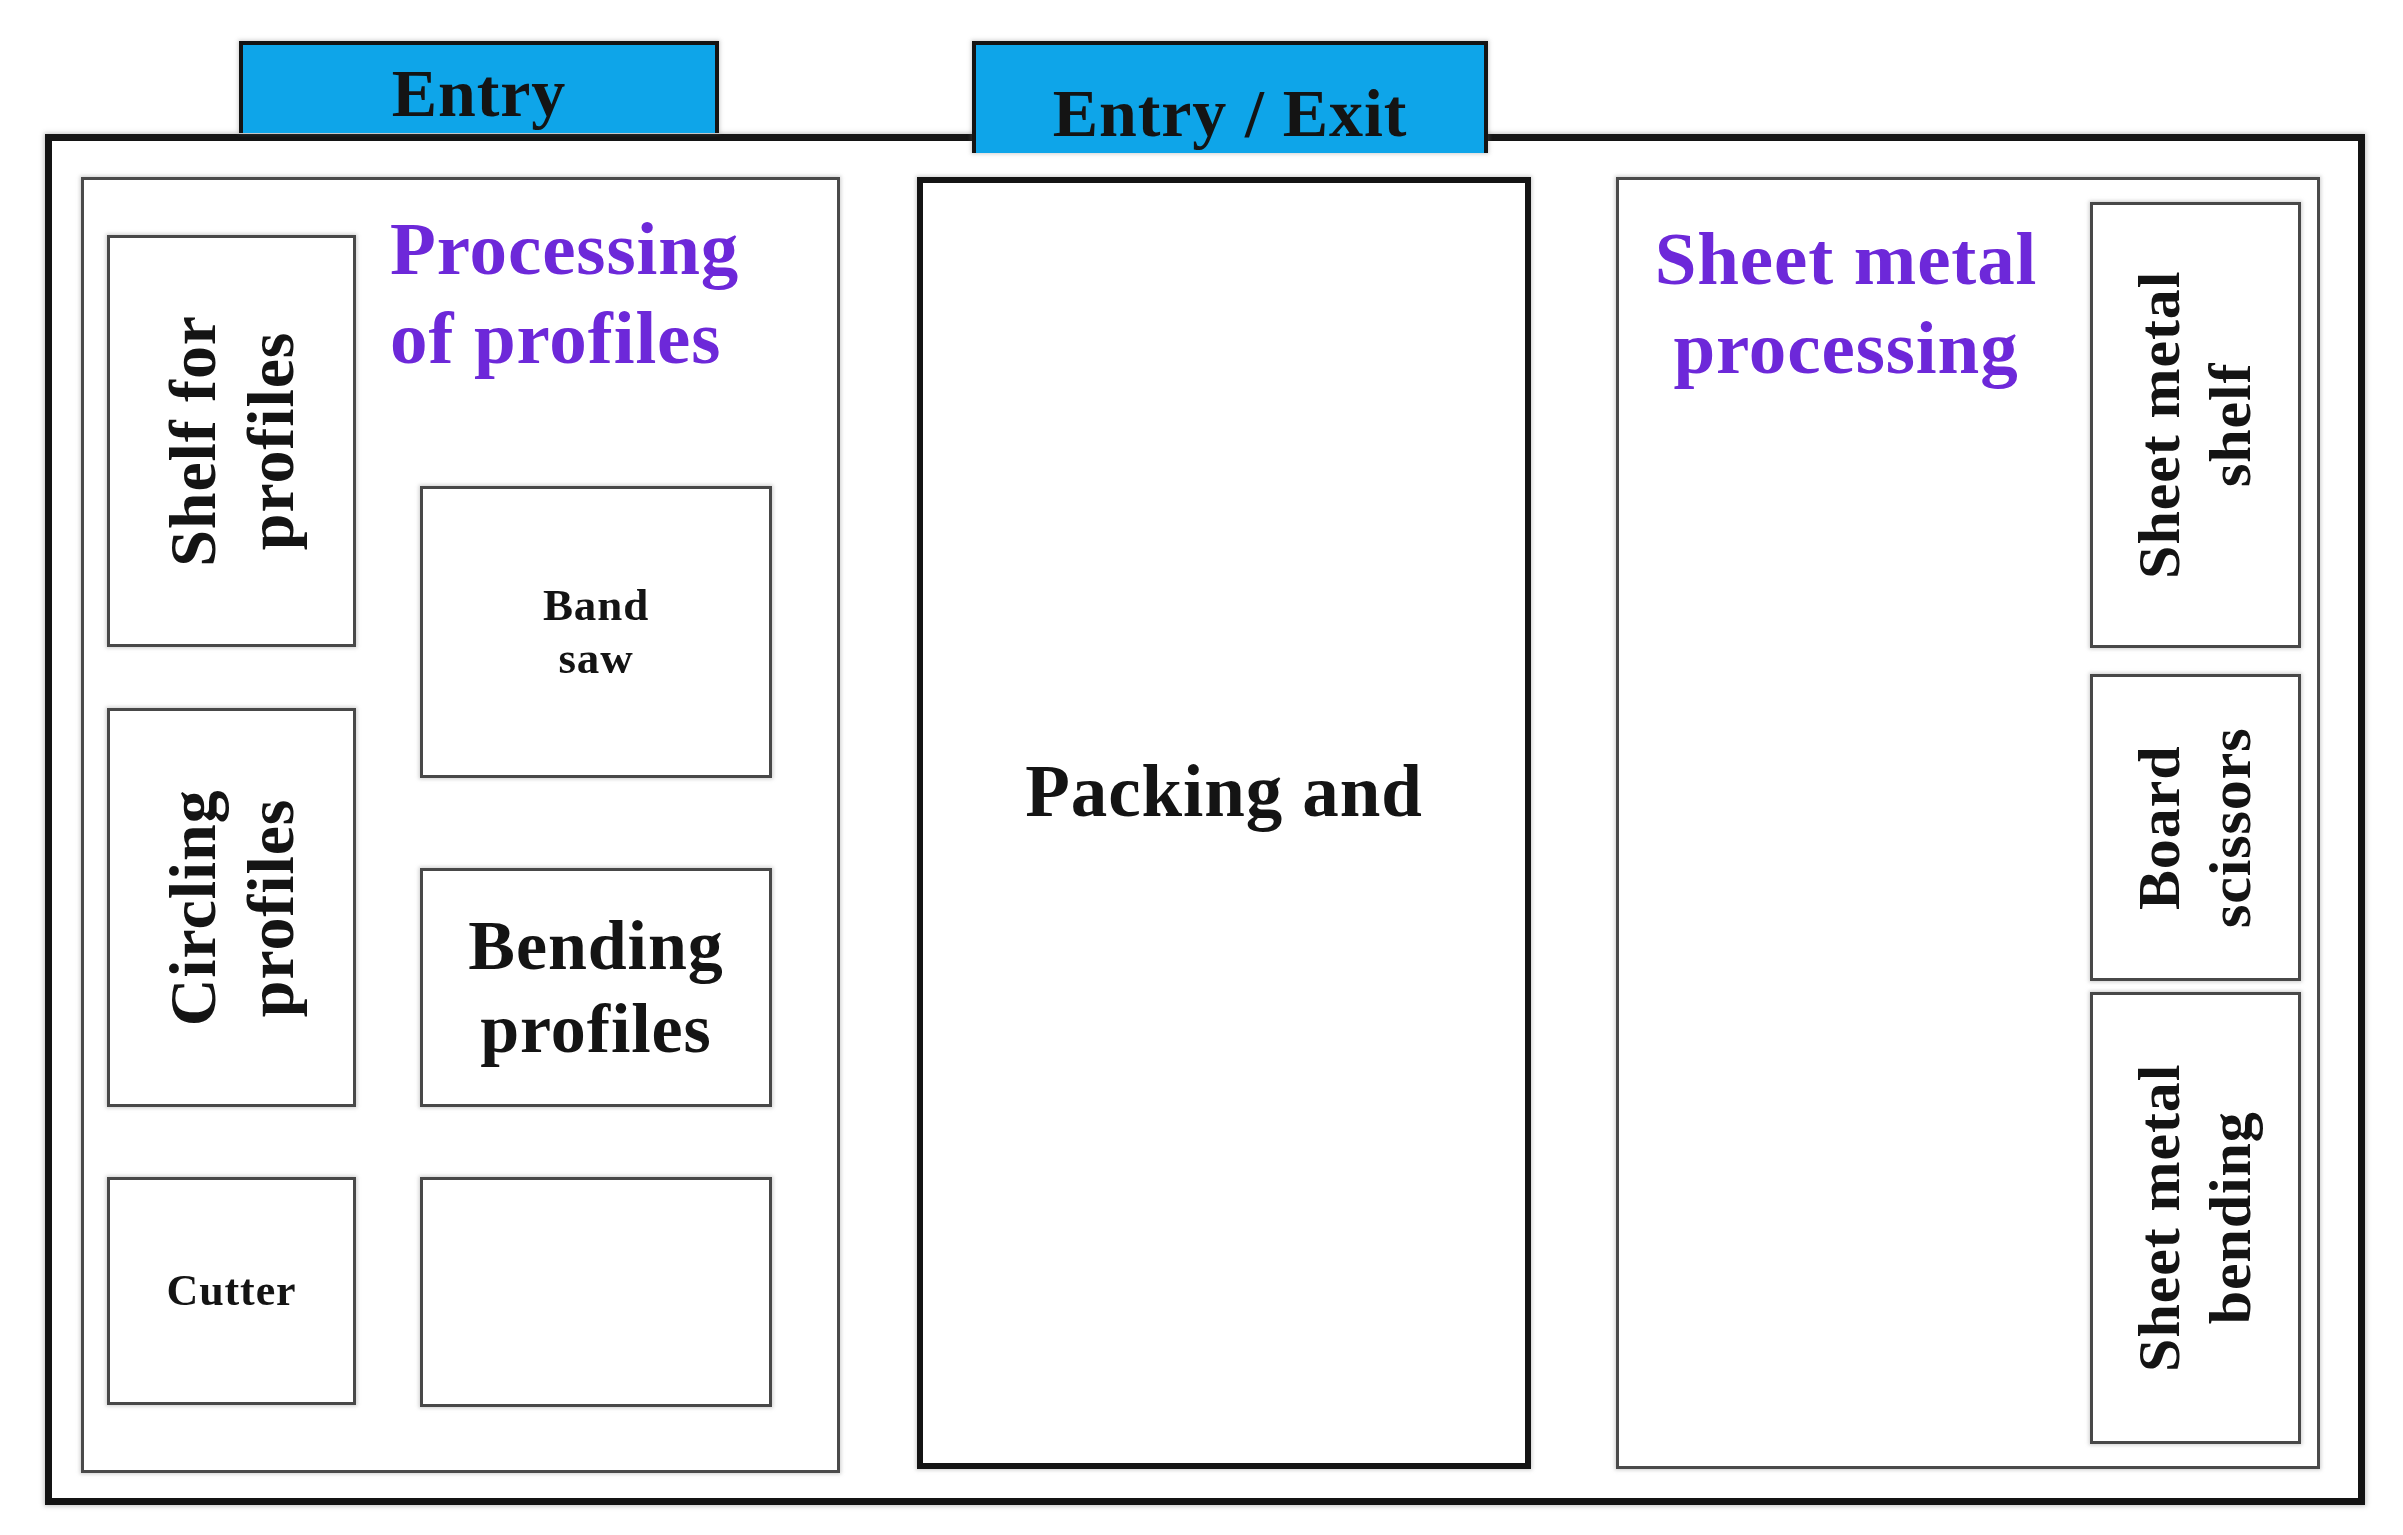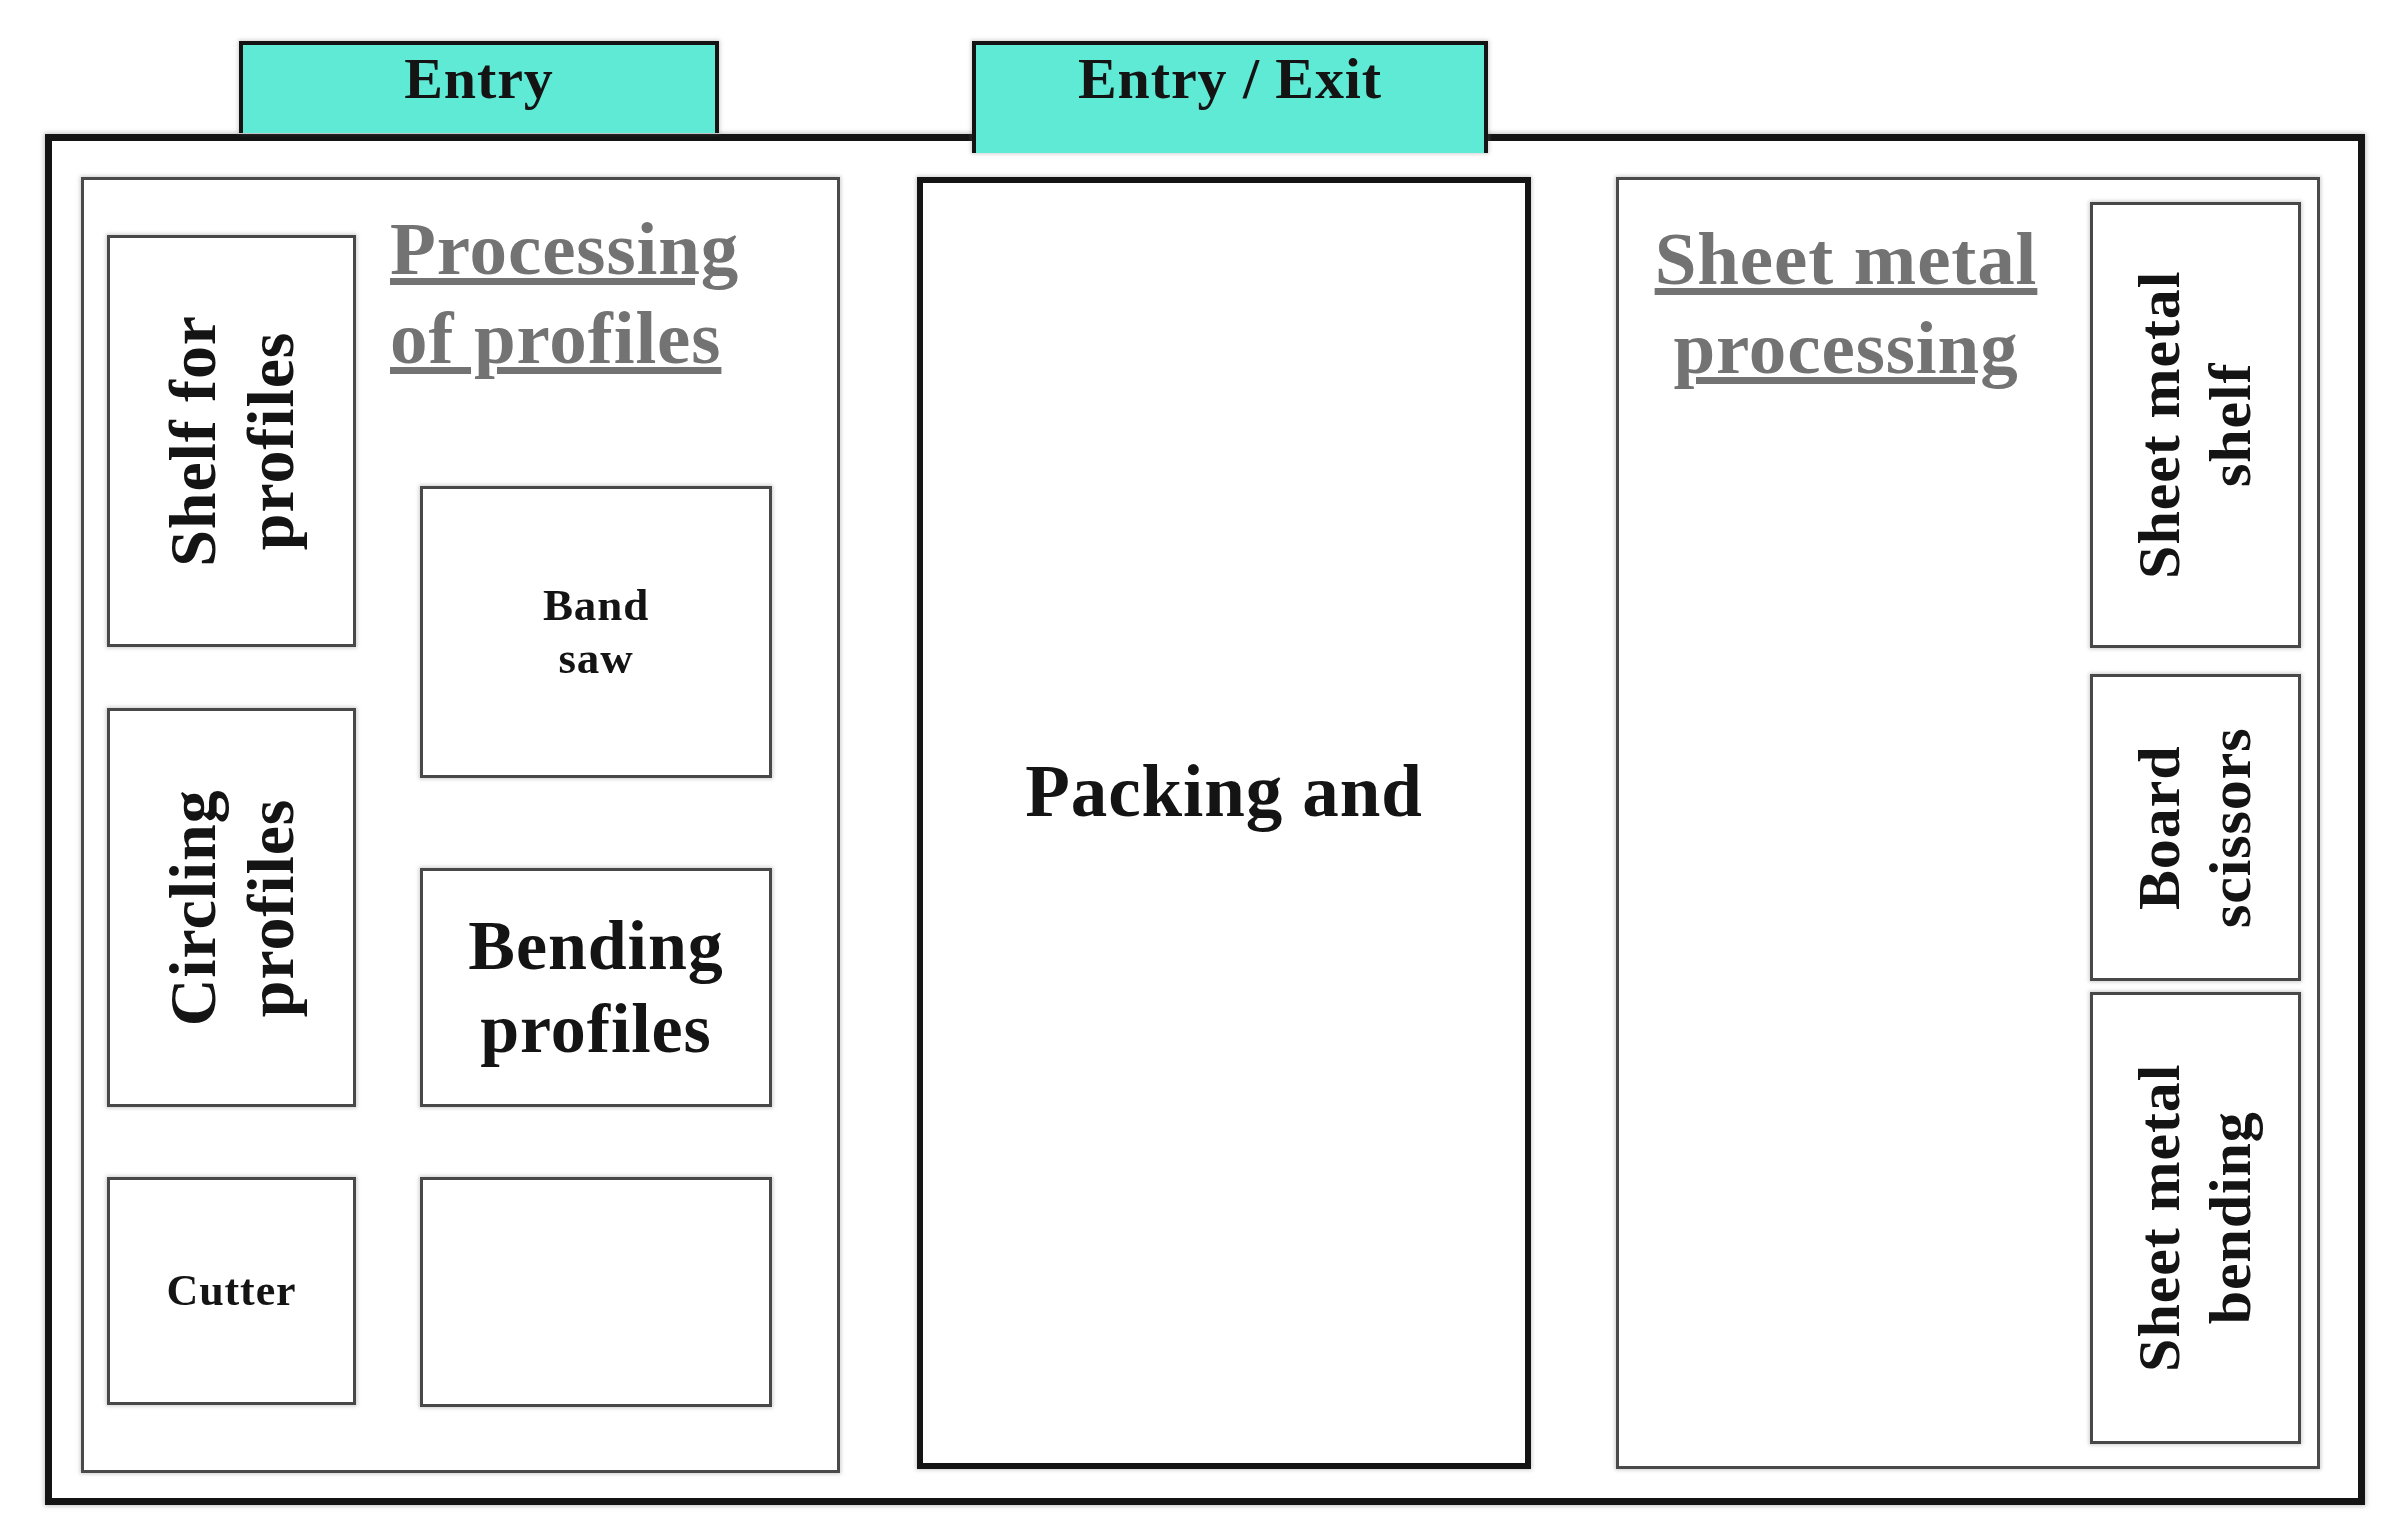--- a/index.html
+++ b/index.html
@@ -22,27 +22,27 @@
     left: 45px; top: 134px;
     width: 2320px; height: 1371px;
     border: 7.5px solid #141414;
     background: #ffffff;
     box-shadow: 0 0 4.7px 0.9px rgba(120,120,120,.45);
   }
 
   
   .door {
     position: absolute;
-    background: #5eead4;
+    background: #0ea5e9;
     border: 4.7px solid #141414;
     border-bottom: none;
     display: flex;
-    align-items: flex-start;
+    align-items: flex-end;
     justify-content: center;
-    font-size: 58px;
+    font-size: 68px;
     letter-spacing: 0.9px;
     box-shadow: 0 0 3.8px 0.9px rgba(120,120,120,.35);
   }
   .door-entry      { left: 239px;  top: 41px; width: 480px; height: 92px; }
   .door-entry-exit { left: 972px; top: 41px; width: 516px; height: 112px; }
 
   
   .zone {
     position: absolute;
     background: #ffffff;
@@ -50,25 +50,24 @@
     box-shadow: 0 0 3.8px 0.9px rgba(130,130,130,.40);
   }
   .zone-profiles    { left: 81px;   top: 177px; width: 759px; height: 1296px; }
   .zone-packing     { left: 917px;  top: 177px; width: 614px; height: 1292px;
                       border: 6.6px solid #141414;
                       display: flex; align-items: center; justify-content: center; }
   .zone-sheetmetal  { left: 1616px; top: 177px; width: 704px; height: 1292px; }
 
   .zone-title {
     position: absolute;
-    color: #737373;
+    color: #6d28d9;
     font-size: 75px;
     line-height: 1.18;
     letter-spacing: 0.9px;
-    text-decoration: underline;
   }
   .title-profiles   { left: 390px;  top: 205px; text-align: left; }
   .title-sheetmetal { left: 1633px; top: 215px; width: 426px; text-align: center; }
 
   .packing-label {
     text-align: center;
     font-size: 73px;
     line-height: 1.5;
     letter-spacing: 0.9px;
     margin-top: -62px;

